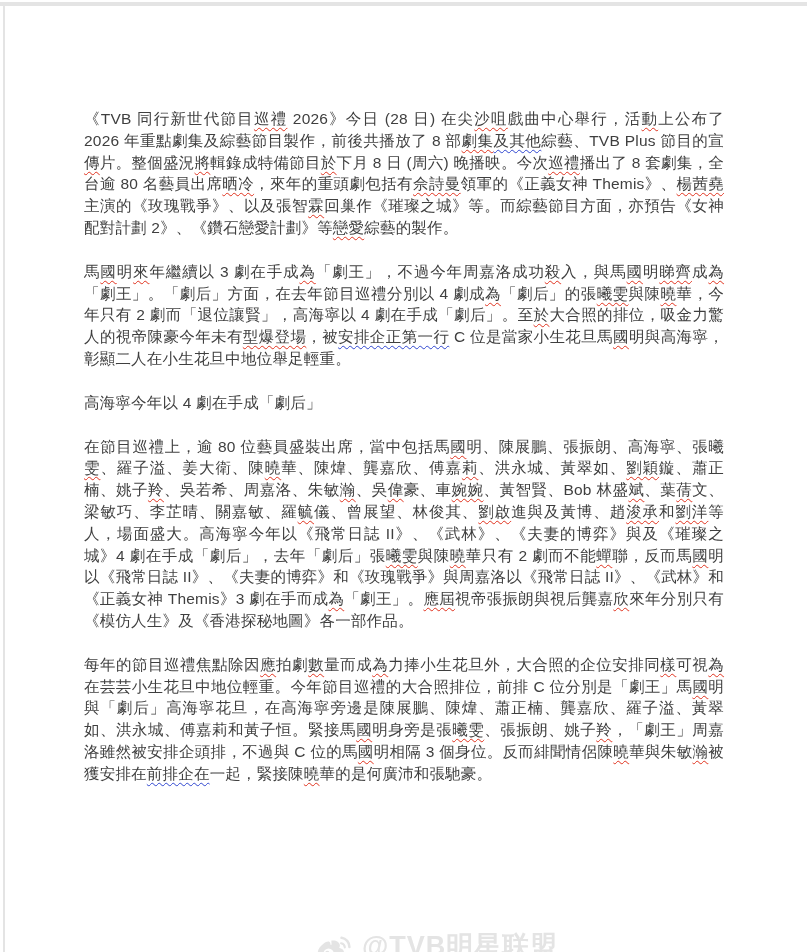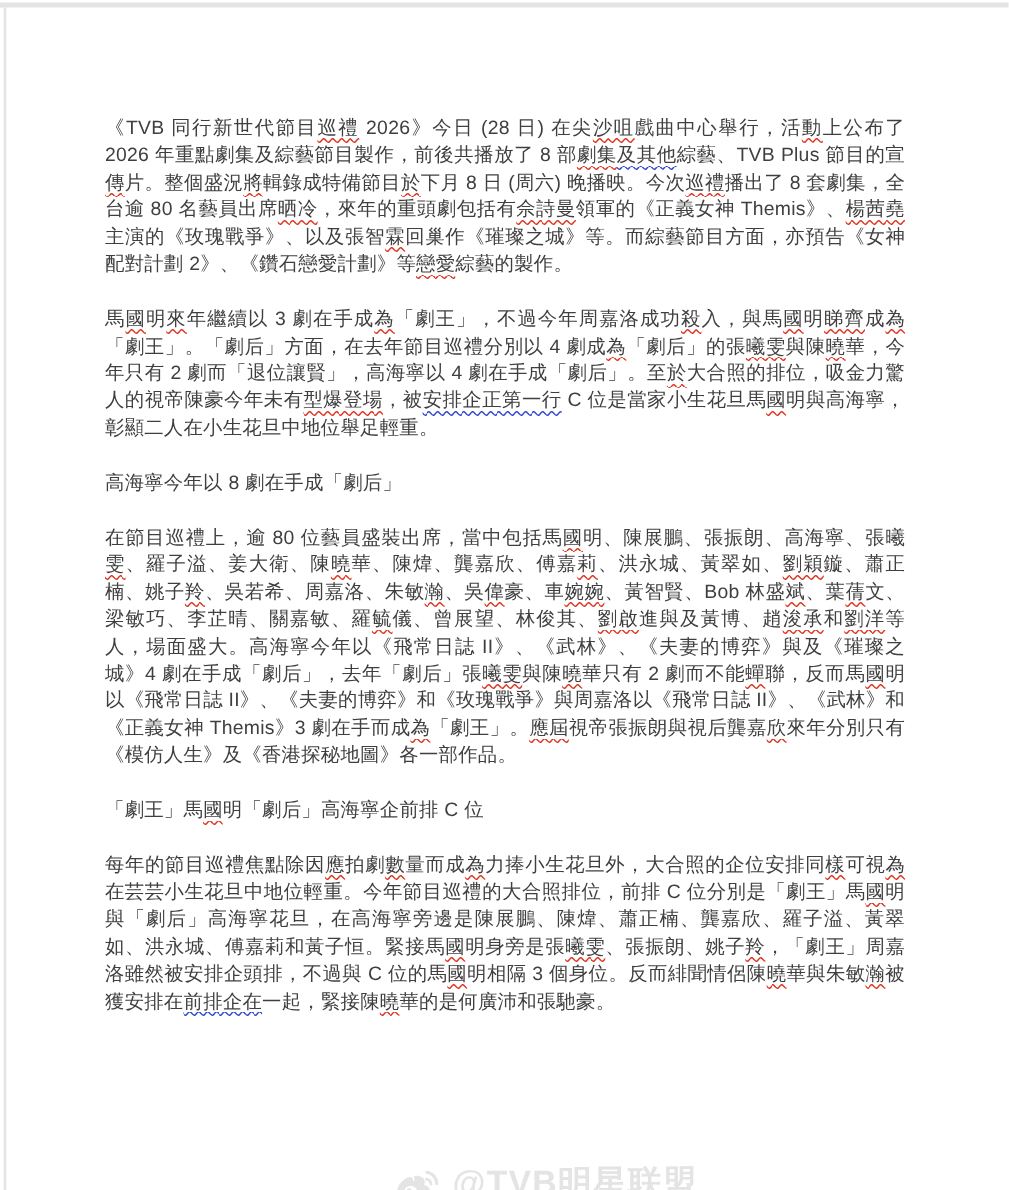--- a/index.html
+++ b/index.html
@@ -22,21 +22,21 @@
   }
   .left-edge {
     position: absolute;
     left: 3px; top: 6px;
     width: 2px; bottom: 0;
     background: var(--edge-color, #e6e6e6);
   }
   .doc-body {
     position: absolute;
     left: 84px;
-    top: 92px;
+    top: 108px;
     width: 640px;
     color: var(--text-color, #3f3f3f);
     font-size: 15.5px;
     line-height: 21.8px;
     text-align: justify;
     text-justify: inter-ideograph;
     letter-spacing: 0.2px;
   }
   .doc-body p.block {
     margin: 0 0 22px 0;
@@ -76,23 +76,22 @@
 </style>
 </head>
 <body style="--edge-color: #e4e4e4; --text-color: #3f3f3f; --spell-red: #e0321e; --grammar-blue: #2f46d0; --watermark-color: #e4e4e4;">
 
 <div class="top-strip"></div>
 <div class="left-edge"></div>
 
 <div class="doc-body">
     <p class="block"><span>《TVB 同行新世代節目</span><span class="sq-r">巡禮</span><span> 2026》今日 (28 日) 在尖</span><span class="sq-r">沙咀</span><span>戲曲中心舉行，活</span><span class="sq-r">動</span><span>上公布了 2026 年重點劇集及綜藝節目製作，前後共播放了 8 部</span><span class="sq-r">劇集</span><span class="sq-b">及其他</span><span>綜藝、TVB Plus 節目的宣</span><span class="sq-r">傳</span><span>片。整個盛況</span><span class="sq-r">將</span><span>輯錄成特備節目</span><span class="sq-r">於</span><span>下月 8 日 (周六) 晚播映。今次</span><span class="sq-r">巡禮</span><span>播出了 8 套劇集，全台逾 80 名藝員出席</span><span class="sq-r">晒冷</span><span>，來年的重頭劇包括有</span><span class="sq-r">佘詩曼</span><span>領軍的《正義女神 Themis》、</span><span class="sq-r">楊茜堯</span><span>主演的《玫瑰戰爭》、以及張智</span><span class="sq-r">霖</span><span>回巢作《璀璨之城》等。而綜藝節目方面，亦預告《女神配對計劃 2》、《鑽石戀愛計劃》等</span><span class="sq-r">戀愛</span><span>綜藝的製作。</span></p>
     <p class="block"><span>馬</span><span class="sq-r">國</span><span>明</span><span class="sq-r">來</span><span>年繼續以 3 劇在手成</span><span class="sq-r">為</span><span>「劇王」，不過今年周嘉洛成功</span><span class="sq-r">殺</span><span>入，與馬</span><span class="sq-r">國</span><span>明</span><span class="sq-r">睇齊</span><span>成</span><span class="sq-r">為</span><span>「劇王」。「劇后」方面，在去年節目巡禮分別以 4 劇成</span><span class="sq-r">為</span><span>「劇后」的張</span><span class="sq-r">曦雯</span><span>與陳</span><span class="sq-r">曉</span><span>華，今年只有 2 劇而「退位讓賢」，高海寧以 4 劇在手成「劇后」。至</span><span class="sq-r">於</span><span>大合照的排位，吸金力驚人的視帝陳豪今年未有</span><span class="sq-r">型爆登場</span><span>，被</span><span class="sq-b">安排企正第一行</span><span> C 位是當家小生花旦馬</span><span class="sq-r">國</span><span>明與高海寧，彰顯二人在小生花旦中地位舉足輕重。</span></p>
-    <p class="block"><span>高海寧今年以 8 劇在手成「劇后」</span></p>
+    <p class="block"><span>高海寧今年以 4 劇在手成「劇后」</span></p>
     <p class="block"><span>在節目巡禮上，逾 80 位藝員盛裝出席，當中包括馬</span><span class="sq-r">國</span><span>明、陳展鵬、張振朗、高海寧、張曦</span><span class="sq-r">雯</span><span>、羅子溢、姜大衛、陳</span><span class="sq-r">曉</span><span>華、陳煒、龔嘉欣、傅嘉</span><span class="sq-r">莉</span><span>、洪永城、黃翠如、</span><span class="sq-r">劉穎</span><span>鏇、蕭正楠、姚子</span><span class="sq-r">羚</span><span>、吳若希、周嘉洛、朱敏</span><span class="sq-r">瀚</span><span>、吳</span><span class="sq-r">偉</span><span>豪、車</span><span class="sq-r">婉婉</span><span>、黃智賢、Bob 林盛</span><span class="sq-r">斌</span><span>、葉</span><span class="sq-r">蒨</span><span>文、梁敏巧、李芷晴、關嘉敏、羅</span><span class="sq-r">毓</span><span>儀、曾展望、林俊其、</span><span class="sq-r">劉啟</span><span>進與及黃博、趙</span><span class="sq-r">浚承</span><span>和</span><span class="sq-r">劉洋</span><span>等人，場面盛大。高海寧今年以《飛常日誌 II》、《武林》、《夫妻的博弈》與及《璀璨之城》4 劇在手成「劇后」，去年「劇后」張</span><span class="sq-r">曦雯</span><span>與陳</span><span class="sq-r">曉</span><span>華只有 2 劇而不能</span><span class="sq-r">蟬</span><span>聯，反而馬</span><span class="sq-r">國</span><span>明以《飛常日誌 II》、《夫妻的博弈》和《玫瑰戰爭》與周嘉洛以《飛常日誌 II》、《武林》和《正義女神 Themis》3 劇在手而成</span><span class="sq-r">為</span><span>「劇王」。</span><span class="sq-r">應屆</span><span>視帝張振朗與視后龔嘉</span><span class="sq-r">欣</span><span>來年分別只有《模仿人生》及《香港探秘地圖》各一部作品。</span></p>
-    <p class="block"><span>「劇王」馬</span><span class="sq-r">國</span><span>明「劇后」高海寧企前排 C 位</span></p>
     <p class="block"><span>每年的節目巡禮焦點除因</span><span class="sq-r">應</span><span>拍劇</span><span class="sq-r">數</span><span>量而成</span><span class="sq-r">為</span><span>力捧小生花旦外，大合照的企位安排同</span><span class="sq-r">樣</span><span>可視</span><span class="sq-r">為</span><span>在芸芸小生花旦中地位輕重。今年節目巡禮的大合照排位，前排 C 位分別是「劇王」馬</span><span class="sq-r">國</span><span>明與「劇后」高海寧花旦，在高海寧旁邊是陳展鵬、陳煒、蕭正楠、龔嘉欣、羅子溢、黃翠如、洪永城、傅嘉莉和黃子恒。緊接馬</span><span class="sq-r">國</span><span>明身旁是張</span><span class="sq-r">曦雯</span><span>、張振朗、姚子</span><span class="sq-r">羚</span><span>，「劇王」周嘉洛雖然被安排企頭排，不過與 C 位的馬</span><span class="sq-r">國</span><span>明相隔 3 個身位。反而緋聞情侶陳</span><span class="sq-r">曉</span><span>華與朱敏</span><span class="sq-r">瀚</span><span>被獲安排在</span><span class="sq-b">前排企在</span><span>一起，緊接陳</span><span class="sq-r">曉</span><span>華的是何廣沛和張馳豪。</span></p>
   </div>
 
 <div class="watermark">
   <span>
     <svg width="40" height="34" viewBox="0 0 48 40" aria-hidden="true">
       <g fill="none" stroke="currentColor">
         <path d="M33 9 a 11 11 0 0 1 9.5 11" stroke-width="3" stroke-linecap="round"></path>
         <path d="M32.5 15.5 a 5.5 5.5 0 0 1 4.5 5" stroke-width="2.6" stroke-linecap="round"></path>
       </g>

